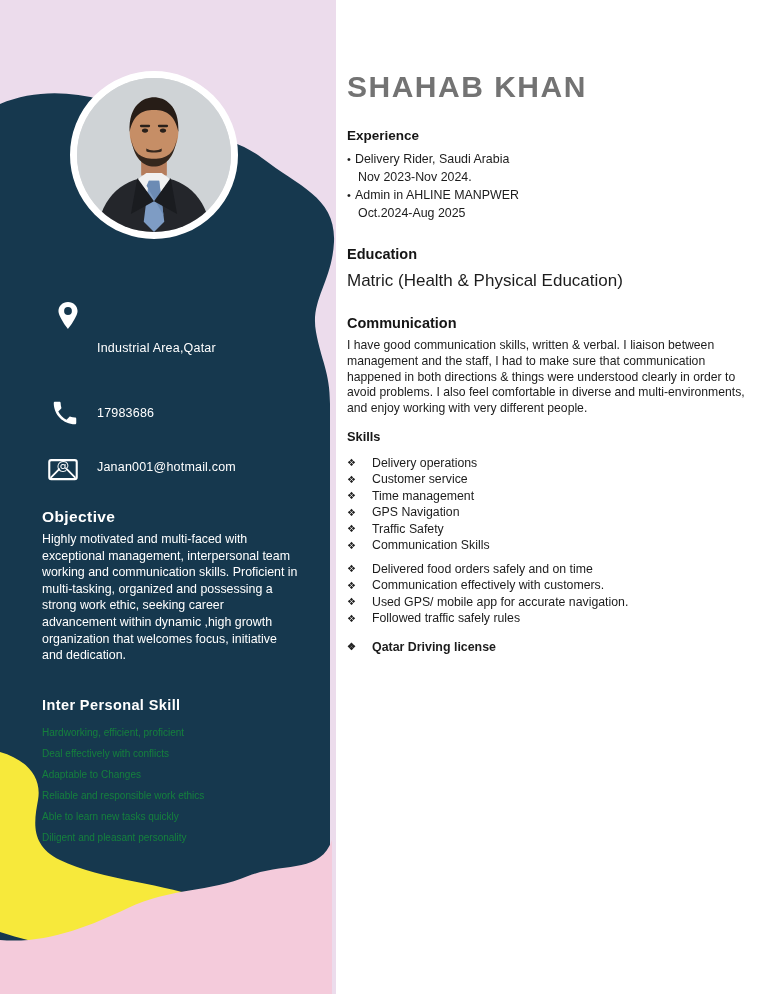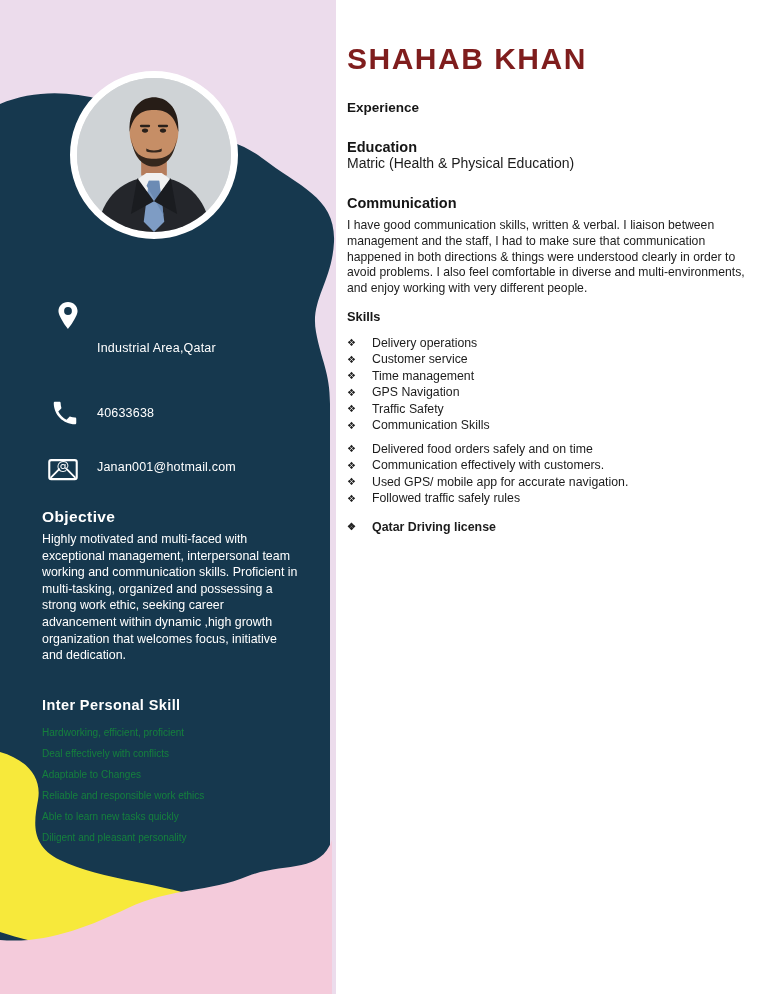--- a/index.html
+++ b/index.html
@@ -30,33 +30,33 @@
     width:256px;
   }
   .ips-list {
     position:absolute; list-style:none; margin:0; padding:0;
     color:#15803d; font-size:10px;
   }
   .ips-list li { line-height:21px; white-space:nowrap; }
   
   .main { position:absolute; left:347px; top:0; width:404px; color:#1c1c1c; }
   .name {
-    margin:42px 0 0 0; font-size:30px; font-weight:bold; letter-spacing:1.5px;
-    color:#7f1d1d;
+    margin:70px 0 0 0; font-size:30px; font-weight:bold; letter-spacing:1.5px;
+    color:#737373;
   }
   .sec-heading {
     margin:24px 0 0 0; font-size:13.5px; font-weight:bold; color:#161616;
   }
   .sec-heading.big { font-size:14.5px; }
   .sec-heading.small { font-size:12.8px; }
   .exp-list { margin-top:7px; font-size:12.4px; }
   .exp-title { line-height:18px; }
   .exp-dates { line-height:18px; padding-left:11px; }
   .dot { display:inline-block; width:8px; font-size:11px; }
-  .plain-text { font-size:14px; }
+  .plain-text { margin-top:9px; font-size:17px; }
   .para {
     margin-top:7px; font-size:12.2px; line-height:15.8px; width:404px;
   }
   .dmd-list { list-style:none; margin:11px 0 0 0; padding:0; font-size:12.3px; }
   .dmd-list li { line-height:16px; white-space:nowrap; }
   .dmd-list.second { margin-top:7px; }
   .dmd {
     display:inline-block; width:25px; font-size:10px; color:#222222;
     vertical-align:0.5px;
   }
@@ -110,21 +110,21 @@
              M12,13 A3.6,3.6 0 1 1 12,5.8 A3.6,3.6 0 0 1 12,13 Z"></path>
       </svg>
     </div>
     <div class="contact-text" style="left:97px; top:341px;">Industrial Area,Qatar</div>
 
     <div class="contact-icon" style="left:50px; top:398px;">
       <svg width="30" height="30" viewBox="0 0 24 24">
         <path fill="#ffffff" d="M6.62 10.79c1.44 2.83 3.76 5.14 6.59 6.59l2.2-2.2c.27-.27.67-.36 1.02-.24 1.12.37 2.33.57 3.57.57.55 0 1 .45 1 1V20c0 .55-.45 1-1 1-9.39 0-17-7.61-17-17 0-.55.45-1 1-1h3.5c.55 0 1 .45 1 1 0 1.25.2 2.45.57 3.57.11.35.03.74-.25 1.02l-2.2 2.2z"></path>
       </svg>
     </div>
-    <div class="contact-text" style="left:97px; top:406px;">40633638</div>
+    <div class="contact-text" style="left:97px; top:406px;">17983686</div>
 
     <div class="contact-icon" style="left:46px; top:452px;">
       <svg width="34" height="32" viewBox="0 0 26 24">
         <rect x="2.5" y="6" width="21" height="14.5" rx="1.5" fill="none" stroke="#ffffff" stroke-width="1.6"></rect>
         <path d="M3.5 19.5 L10.5 12.5 M22.5 19.5 L15.5 12.5" fill="none" stroke="#ffffff" stroke-width="1.4"></path>
         <text x="13" y="13.5" font-size="9.5" fill="#ffffff" text-anchor="middle" font-family="DejaVu Sans, sans-serif">@</text>
       </svg>
     </div>
     <div class="contact-text" style="left:97px; top:460px;">Janan001@hotmail.com</div>
 
@@ -140,20 +140,34 @@
       <li>Able to learn new tasks quickly</li>
       <li>Diligent and pleasant personality</li>
     </ul>
   </div>
 
   <div class="main">
 
     <h1 class="name">SHAHAB KHAN</h1>
 
     <div class="sec-heading">Experience</div>
+    <div class="exp-list">
+      <div class="exp-item">
+        <div class="exp-title">
+          <span class="dot">•</span><span>Delivery Rider, Saudi Arabia</span>
+        </div>
+        <div class="exp-dates">Nov 2023-Nov 2024.</div>
+      </div>
+      <div class="exp-item">
+        <div class="exp-title">
+          <span class="dot">•</span><span>Admin in AHLINE MANPWER</span>
+        </div>
+        <div class="exp-dates">Oct.2024-Aug 2025</div>
+      </div>
+    </div>
 
     <div class="sec-heading big">Education</div>
     <div class="plain-text">Matric (Health &amp; Physical Education)</div>
 
     <div class="sec-heading big">Communication</div>
     <div class="para">I have good communication skills, written &amp; verbal. I liaison between management and the staff, I had to make sure that communication happened in both directions &amp; things were understood clearly in order to avoid problems. I also feel comfortable in diverse and multi-environments, and enjoy working with very different people.</div>
 
     <div class="sec-heading small" style="margin-top:12px;">Skills</div>
     <ul class="dmd-list">
       <li><span class="dmd">❖</span><span>Delivery operations</span></li>

